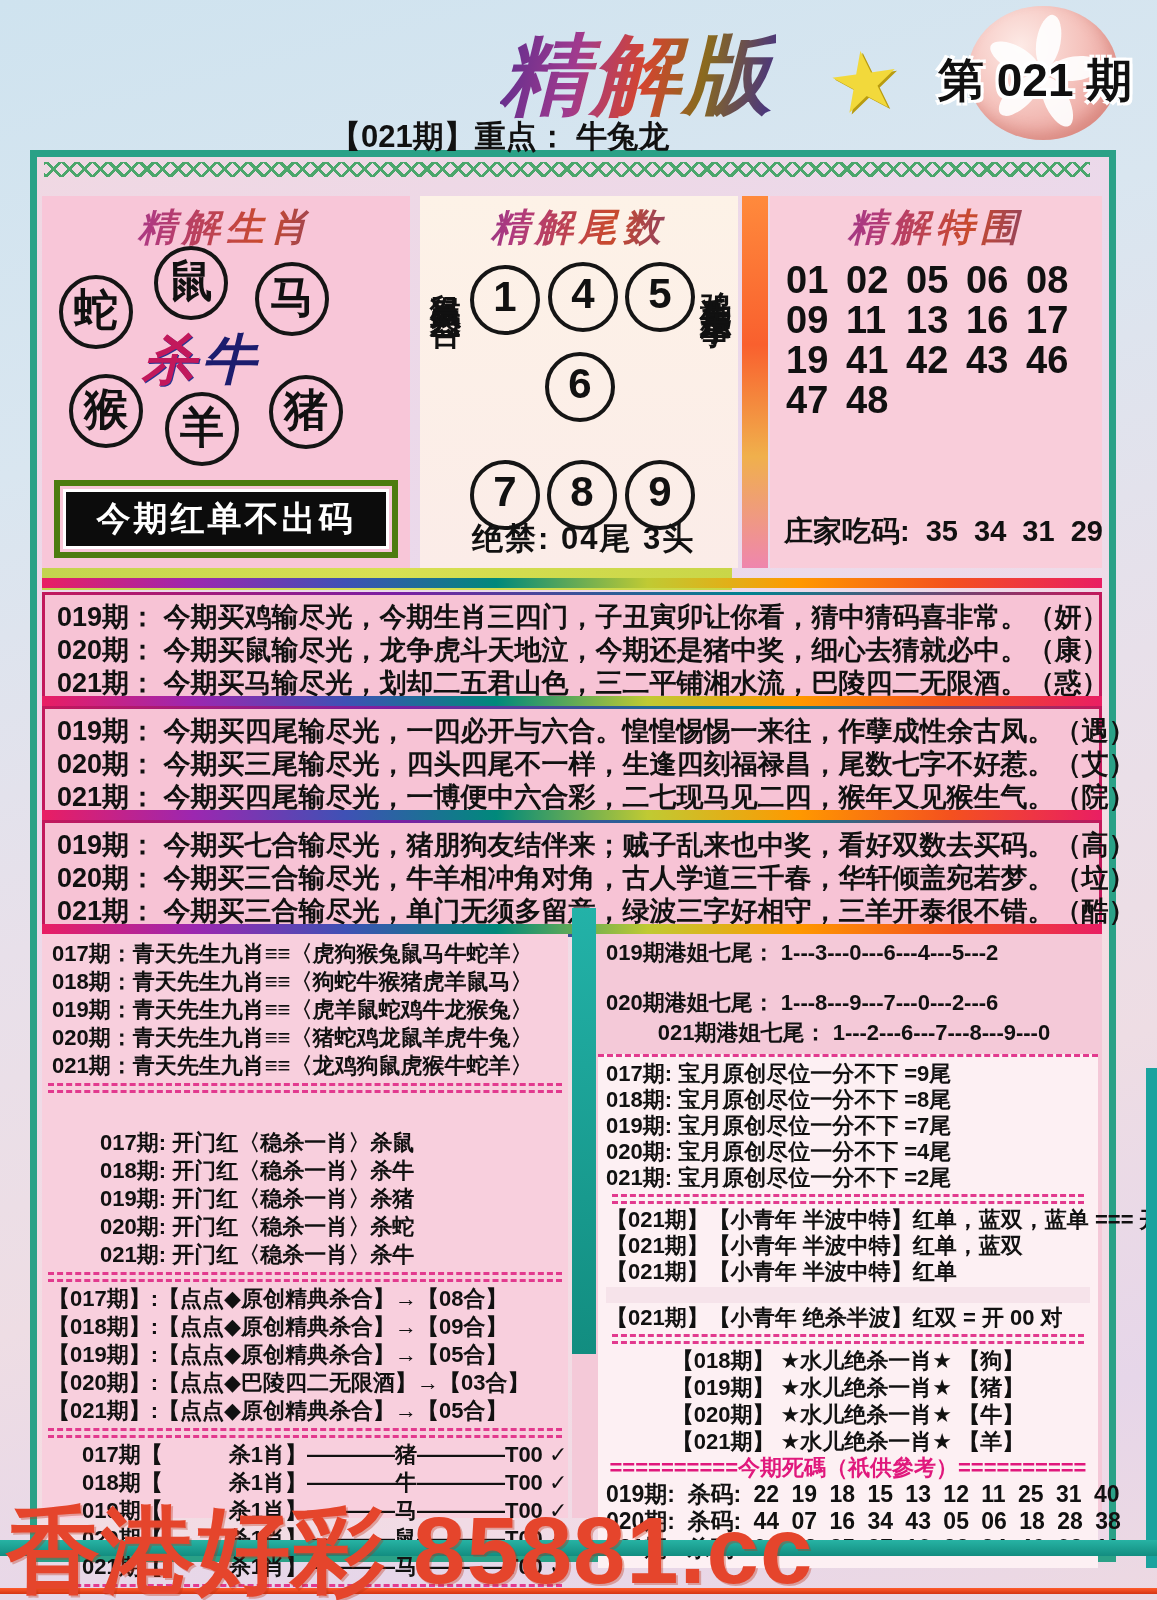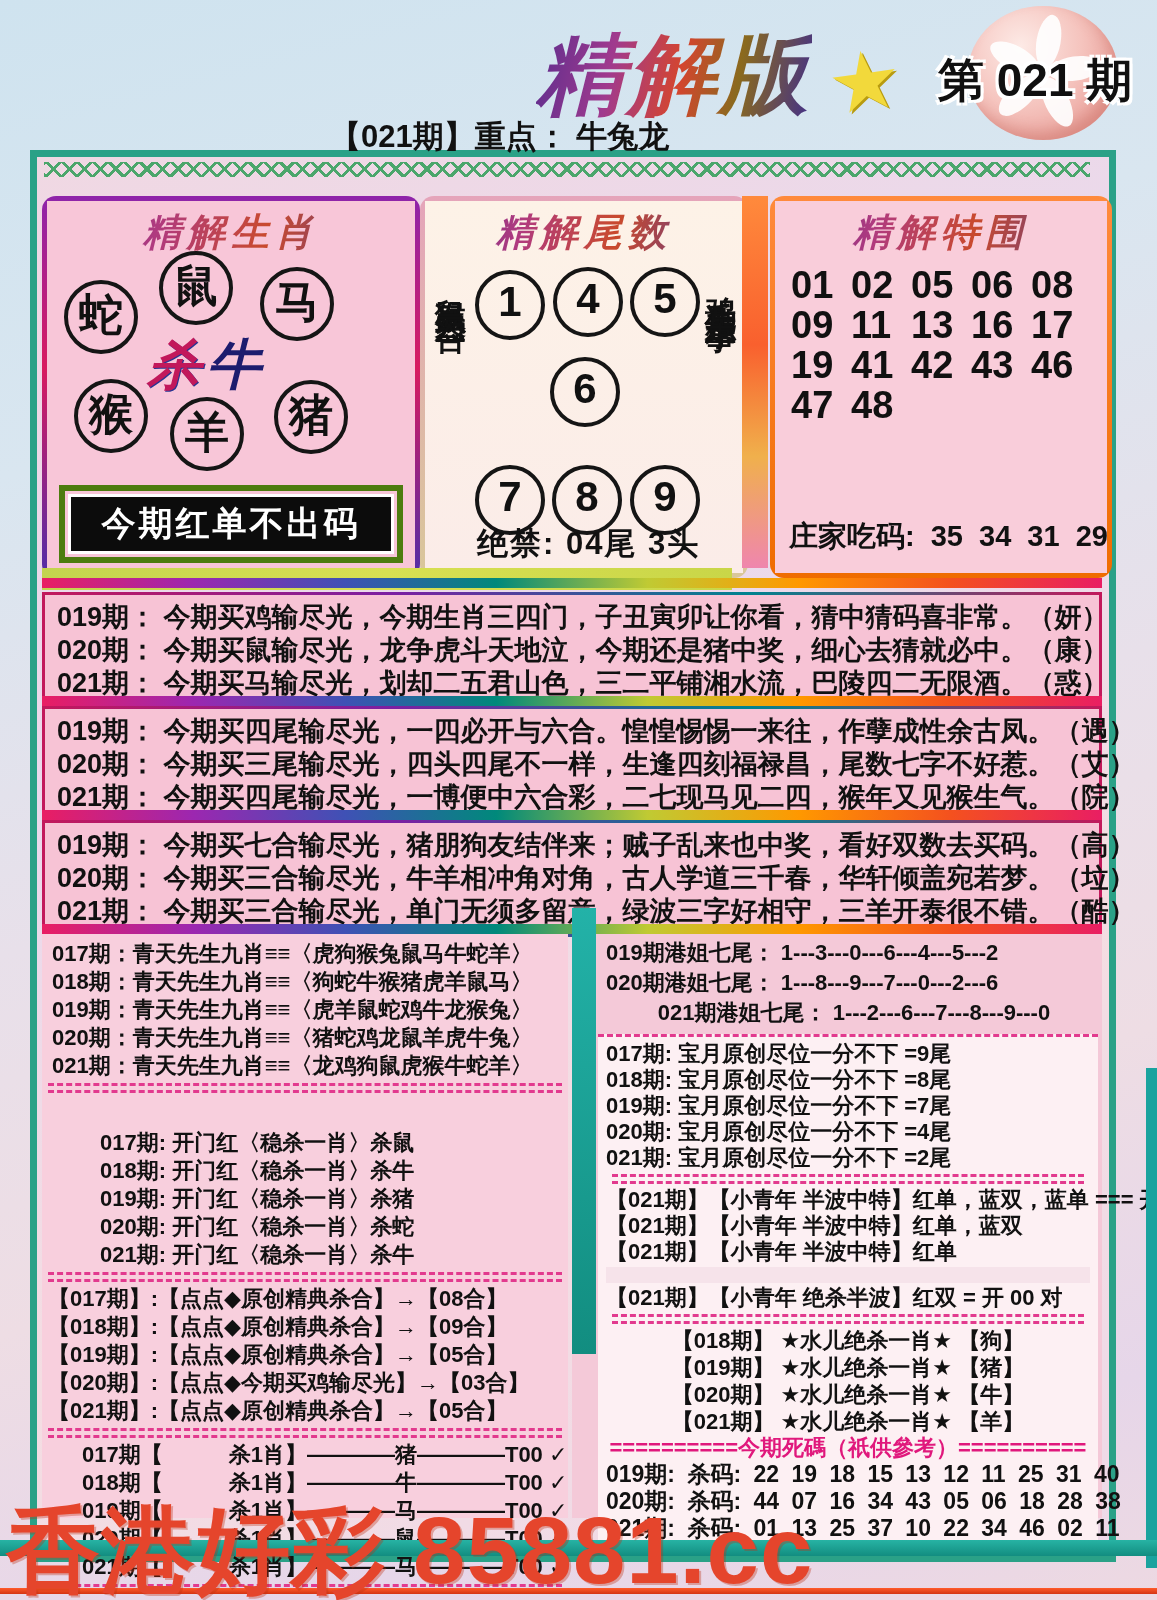--- a/index.html
+++ b/index.html
@@ -5,42 +5,42 @@
   html,body{margin:0;padding:0;}
   body{
     width:1157px;height:1600px;position:relative;overflow:hidden;
     font-family:"Liberation Sans","DejaVu Sans",sans-serif;
     background:linear-gradient(165deg,#cfe3ef 0%,#d9e6f0 25%,#e8e0ea 50%,#eedde4 70%,#e6d6e9 88%,#edd9e2 100%);
     font-weight:bold;color:#111;
   }
   .abs{position:absolute;}
   .nowrap{white-space:nowrap;}
   
-  .brand{left:536px;top:16px;font-size:88px;letter-spacing:4px;font-style:italic;
+  .brand{left:500px;top:16px;font-size:88px;letter-spacing:4px;font-style:italic;
     background:linear-gradient(100deg,#5b2d8e 0%,#a03a8e 28%,#d4452f 52%,#8a6a1e 72%,#3f2d8e 100%);
     -webkit-background-clip:text;background-clip:text;color:transparent;z-index:5;}
   .brand-star{left:828px;top:34px;font-size:82px;color:#f2d93b;text-shadow:2px 2px 0 #b89b10;z-index:6;transform:rotate(-8deg);}
   .issue{left:938px;top:50px;font-size:46px;color:#101010;z-index:7;
     text-shadow:-3px -3px 0 #fff,3px -3px 0 #fff,-3px 3px 0 #fff,3px 3px 0 #fff;}
   .logo{left:968px;top:6px;width:150px;height:134px;border-radius:50%;z-index:4;
     background:radial-gradient(circle at 35% 30%,#fdeae6 0%,#f5c4be 45%,#eba49e 75%,#e18f8a 100%);
     box-shadow:inset -6px -8px 14px rgba(200,110,100,.45);}
   .logo svg{width:100%;height:100%;}
   .focus{left:330px;top:116px;font-size:31px;z-index:5;}
   
   .frame{left:30px;top:150px;width:1072px;height:1398px;border:7px solid #2aa187;
     background:linear-gradient(155deg,#f0d8e3 0%,#ead9ec 35%,#f4dde2 65%,#eed9e8 100%);}
   .zigzag{left:44px;top:162px;width:1046px;height:15px;opacity:.85;
     background:
       repeating-linear-gradient(45deg,#2f9e57 0 3px,transparent 3px 11px),
       repeating-linear-gradient(-45deg,#2f9e57 0 3px,transparent 3px 11px);}
   .rainbow{height:10px;background:linear-gradient(90deg,#e91e63,#9c27b0,#3f51b5,#00897b,#c0ca33,#ff9800,#f4511e,#e91e63);}
   .limegap{left:42px;top:568px;width:690px;height:22px;background:linear-gradient(90deg,#c3d44e,#d8e052,#c9d648);}
   
-  .boxwrap{padding:5px;border-radius:14px;}
+  .boxwrap{}
   .boxA{left:42px;top:196px;width:368px;height:372px;background:linear-gradient(180deg,#8e24aa,#d81b60 45%,#512da8);}
   .boxB{left:420px;top:196px;width:318px;height:372px;background:linear-gradient(180deg,#e5a4ba,#d9c79a);}
   .strip-bc{left:742px;top:196px;width:26px;height:372px;background:linear-gradient(180deg,#ff8a3c,#f9602e 40%,#f0b04c 70%,#ef86ae 100%);}
   .boxC{left:770px;top:196px;width:332px;height:372px;background:linear-gradient(180deg,#ff8a3c,#ef6c00);}
   .inner{position:relative;width:100%;height:100%;}
   .innerA{background:#f8c6d8;}
   .innerB{background:linear-gradient(180deg,#fdf2e7,#fbece8);}
   .innerC{background:#f9cdda;}
   .boxtitle{position:absolute;top:6px;width:100%;text-align:center;font-size:38px;letter-spacing:6px;font-style:italic;
     background:linear-gradient(100deg,#5b2d8e,#b03a7f 30%,#c94a2d 60%,#4a3a9e);
@@ -219,40 +219,40 @@
     <div class="lline">018期: 开门红〈稳杀一肖〉杀牛</div>
     <div class="lline">019期: 开门红〈稳杀一肖〉杀猪</div>
     <div class="lline">020期: 开门红〈稳杀一肖〉杀蛇</div>
     <div class="lline">021期: 开门红〈稳杀一肖〉杀牛</div>
   </div>
   <div class="sep"></div>
   <div class="padC">
     <div class="lline">【017期】:【点点◆原创精典杀合】→【08合】</div>
     <div class="lline">【018期】:【点点◆原创精典杀合】→【09合】</div>
     <div class="lline">【019期】:【点点◆原创精典杀合】→【05合】</div>
-    <div class="lline">【020期】:【点点◆今期买鸡输尽光】→【03合】</div>
+    <div class="lline">【020期】:【点点◆巴陵四二无限酒】→【03合】</div>
     <div class="lline">【021期】:【点点◆原创精典杀合】→【05合】</div>
   </div>
   <div class="sep"></div>
   <div class="padD">
     <div class="lline">017期【　　　杀1肖】————猪————T00 ✓</div>
     <div class="lline">018期【　　　杀1肖】————牛————T00 ✓</div>
     <div class="lline">019期【　　　杀1肖】————马————T00 ✓</div>
     <div class="lline">020期【　　　杀1肖】————鼠————T00 ✓</div>
     <div class="lline">021期【　　　杀1肖】————马————T00 ✓</div>
   </div>
   <div class="sep"></div>
   <div class="footnote nowrap">出版，請長期跟踪，必有收獲！</div>
 </div>
 
 <div class="abs colR">
   <div class="tealbarL"></div>
   <div class="gangjie">
     <div class="rline" style="line-height:30px;">019期港姐七尾： 1---3---0---6---4---5---2</div>
-    <div class="rline" style="line-height:30px;">020期港姐七尾： 1---8---9---7---0---2---6</div>
+    <div class="rline" style="line-height:30px;margin-top:20px;">020期港姐七尾： 1---8---9---7---0---2---6</div>
     <div class="rline" style="line-height:30px;text-align:center;">021期港姐七尾： 1---2---6---7---8---9---0</div>
   </div>
   <div class="rbox">
     <div class="rline">017期: 宝月原创尽位一分不下 =9尾</div>
     <div class="rline">018期: 宝月原创尽位一分不下 =8尾</div>
     <div class="rline">019期: 宝月原创尽位一分不下 =7尾</div>
     <div class="rline">020期: 宝月原创尽位一分不下 =4尾</div>
     <div class="rline">021期: 宝月原创尽位一分不下 =2尾</div>
     <div class="sep"></div>
     <div class="rline">【021期】【小青年 半波中特】红单，蓝双，蓝单 === 开</div>

